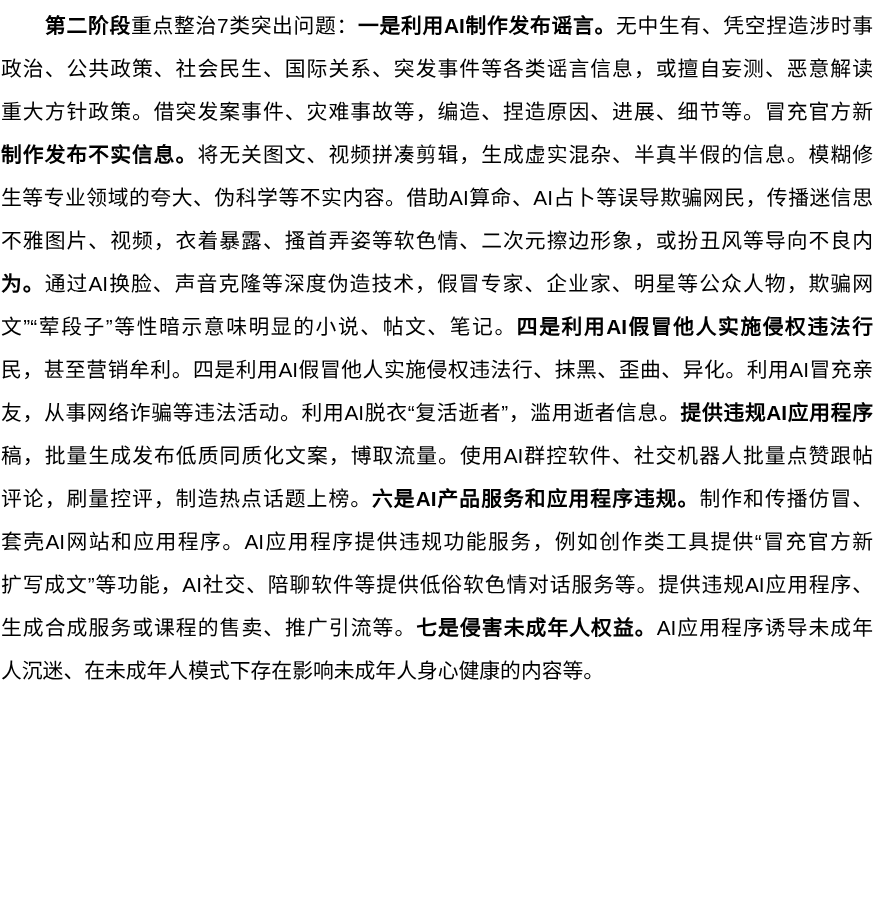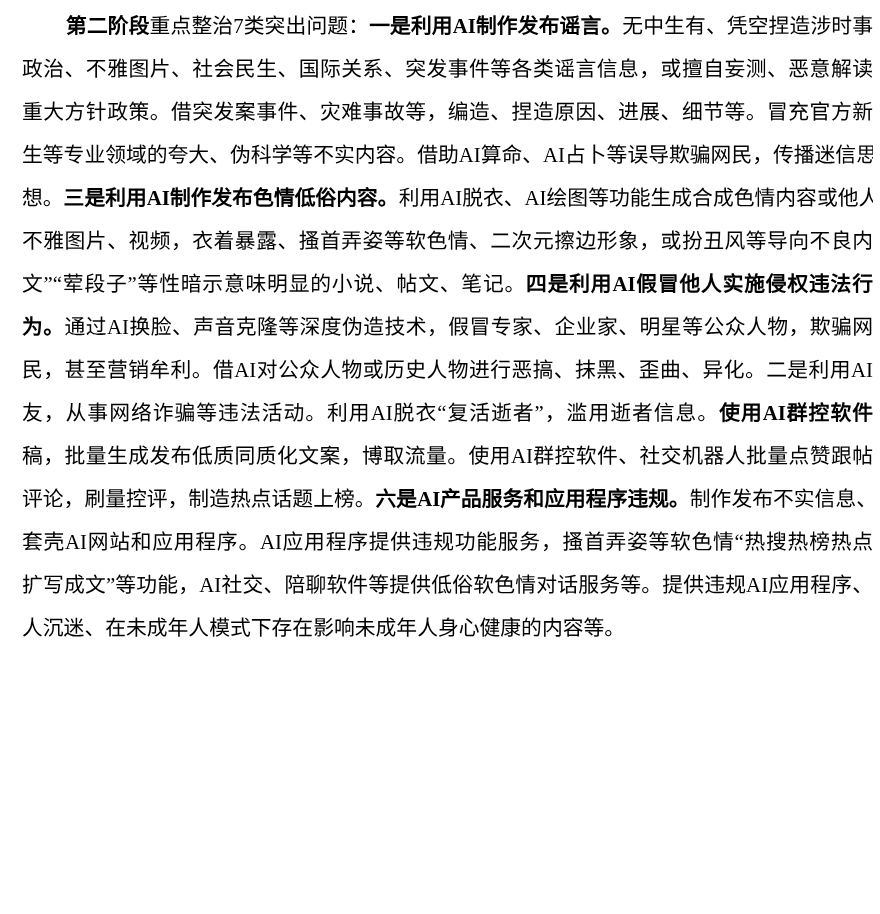--- a/index.html
+++ b/index.html
@@ -7,22 +7,21 @@
     padding: 0;
     background: #ffffff;
   }
   body {
     width: 880px;
     height: 914px;
     overflow: hidden;
     font-family: "Liberation Sans", "DejaVu Sans", sans-serif;
   }
   .doc {
-    padding: 4px 7px 0 22px;
-    font-family: Liberation Serif, serif;
+    padding: 4px 7px 0 1px;
   }
   .line {
     font-size: 20.8px;
     line-height: 43px;
     height: 43px;
     overflow: hidden;
     color: #000000;
     text-align: justify;
     text-align-last: justify;
     white-space: nowrap;
@@ -40,27 +39,28 @@
   }
   .seg.bold {
     font-weight: 700;
   }
 </style>
 </head>
 <body>
 
 <div class="doc">
     <div class="line first-line"><span class="seg bold">第二阶段</span><span class="seg">重点整治7类突出问题：</span><span class="seg bold">一是利用AI制作发布谣言。</span><span class="seg">无中生有、凭空捏造涉时事</span></div>
-    <div class="line"><span class="seg">政治、不雅图片、社会民生、国际关系、突发事件等各类谣言信息，或擅自妄测、恶意解读</span></div>
+    <div class="line"><span class="seg">政治、公共政策、社会民生、国际关系、突发事件等各类谣言信息，或擅自妄测、恶意解读</span></div>
     <div class="line"><span class="seg">重大方针政策。借突发案事件、灾难事故等，编造、捏造原因、进展、细节等。冒充官方新</span></div>
+    <div class="line"><span class="seg bold">制作发布不实信息。</span><span class="seg">将无关图文、视频拼凑剪辑，生成虚实混杂、半真半假的信息。模糊修</span></div>
     <div class="line"><span class="seg">生等专业领域的夸大、伪科学等不实内容。借助AI算命、AI占卜等误导欺骗网民，传播迷信思</span></div>
-    <div class="line"><span class="seg">想。</span><span class="seg bold">三是利用AI制作发布色情低俗内容。</span><span class="seg">利用AI脱衣、AI绘图等功能生成合成色情内容或他人</span></div>
     <div class="line"><span class="seg">不雅图片、视频，衣着暴露、搔首弄姿等软色情、二次元擦边形象，或扮丑风等导向不良内</span></div>
+    <div class="line"><span class="seg bold">为。</span><span class="seg">通过AI换脸、声音克隆等深度伪造技术，假冒专家、企业家、明星等公众人物，欺骗网</span></div>
     <div class="line"><span class="seg">文”“荤段子”等性暗示意味明显的小说、帖文、笔记。</span><span class="seg bold">四是利用AI假冒他人实施侵权违法行</span></div>
-    <div class="line"><span class="seg bold">为。</span><span class="seg">通过AI换脸、声音克隆等深度伪造技术，假冒专家、企业家、明星等公众人物，欺骗网</span></div>
-    <div class="line"><span class="seg">民，甚至营销牟利。借AI对公众人物或历史人物进行恶搞、抹黑、歪曲、异化。二是利用AI</span></div>
-    <div class="line"><span class="seg">友，从事网络诈骗等违法活动。利用AI脱衣“复活逝者”，滥用逝者信息。</span><span class="seg bold">使用AI群控软件</span></div>
+    <div class="line"><span class="seg">民，甚至营销牟利。四是利用AI假冒他人实施侵权违法行、抹黑、歪曲、异化。利用AI冒充亲</span></div>
+    <div class="line"><span class="seg">友，从事网络诈骗等违法活动。利用AI脱衣“复活逝者”，滥用逝者信息。</span><span class="seg bold">提供违规AI应用程序</span></div>
     <div class="line"><span class="seg">稿，批量生成发布低质同质化文案，博取流量。使用AI群控软件、社交机器人批量点赞跟帖</span></div>
-    <div class="line"><span class="seg">评论，刷量控评，制造热点话题上榜。</span><span class="seg bold">六是AI产品服务和应用程序违规。</span><span class="seg">制作发布不实信息、</span></div>
-    <div class="line"><span class="seg">套壳AI网站和应用程序。AI应用程序提供违规功能服务，搔首弄姿等软色情“热搜热榜热点</span></div>
+    <div class="line"><span class="seg">评论，刷量控评，制造热点话题上榜。</span><span class="seg bold">六是AI产品服务和应用程序违规。</span><span class="seg">制作和传播仿冒、</span></div>
+    <div class="line"><span class="seg">套壳AI网站和应用程序。AI应用程序提供违规功能服务，例如创作类工具提供“冒充官方新</span></div>
     <div class="line"><span class="seg">扩写成文”等功能，AI社交、陪聊软件等提供低俗软色情对话服务等。提供违规AI应用程序、</span></div>
+    <div class="line"><span class="seg">生成合成服务或课程的售卖、推广引流等。</span><span class="seg bold">七是侵害未成年人权益。</span><span class="seg">AI应用程序诱导未成年</span></div>
     <div class="line last-line"><span class="seg">人沉迷、在未成年人模式下存在影响未成年人身心健康的内容等。</span></div>
   </div>
 
 </body></html>

